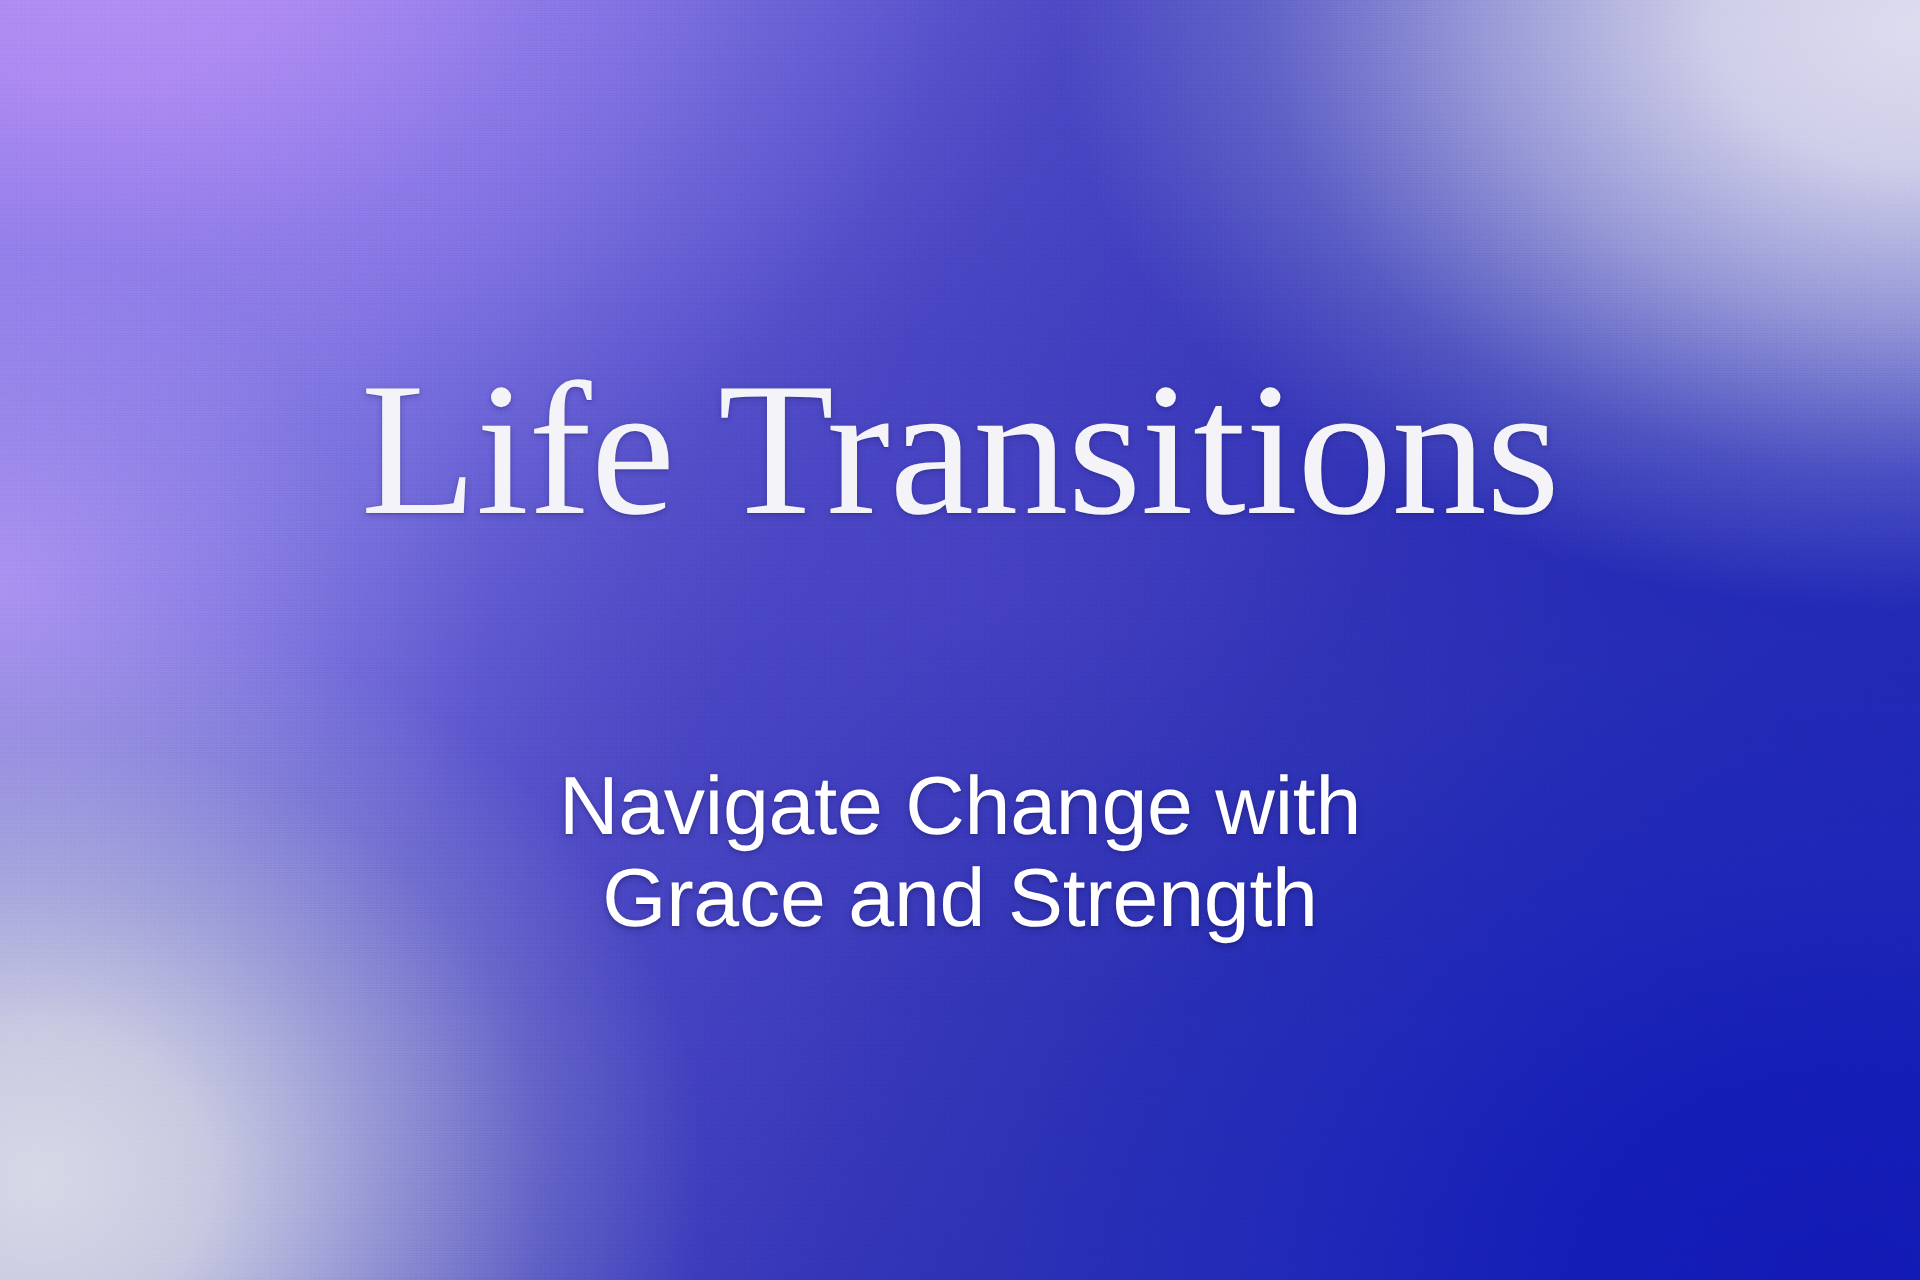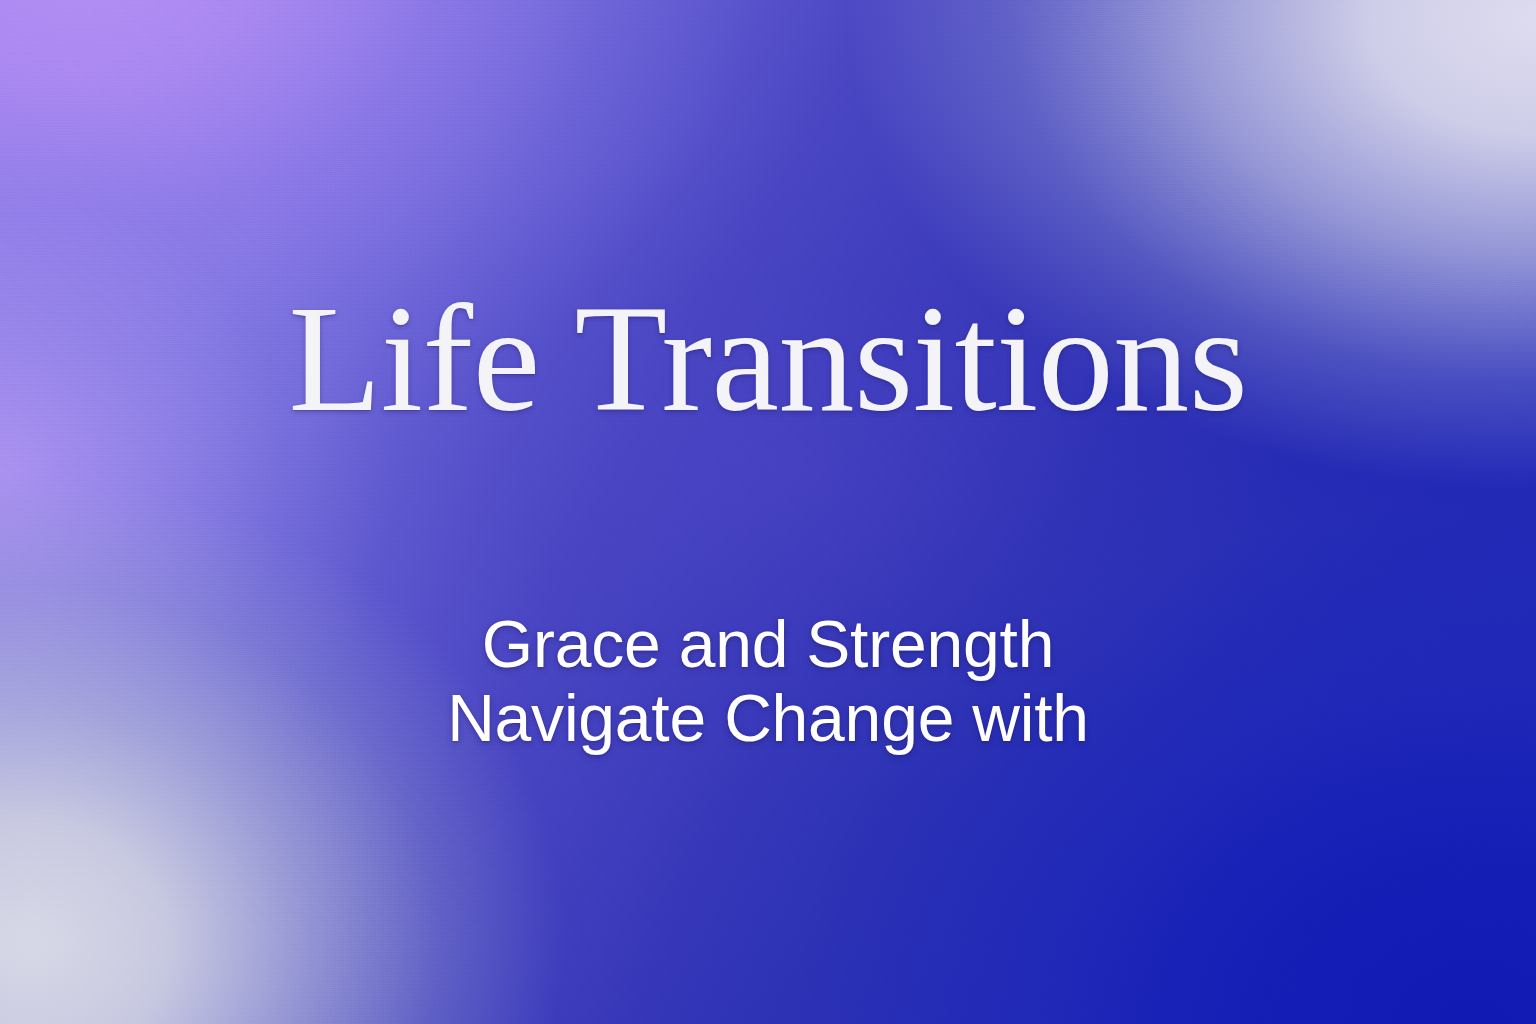--- a/index.html
+++ b/index.html
@@ -189,18 +189,18 @@
   <div class="bg-layer" id="bg-blob-core"></div>
   <div class="bg-layer" id="bg-grain"></div>
 
   <div id="content">
 
     <h1 id="headline">
       <span class="hl-line">Life Transitions</span>
     </h1>
 
     <p id="subtitle">
+      <span class="sub-line">Navigate Change with</span>
       <span class="sub-line">Grace and Strength</span>
-      <span class="sub-line">Navigate Change with</span>
     </p>
 
   </div>
 </div>
 
 </body></html>

